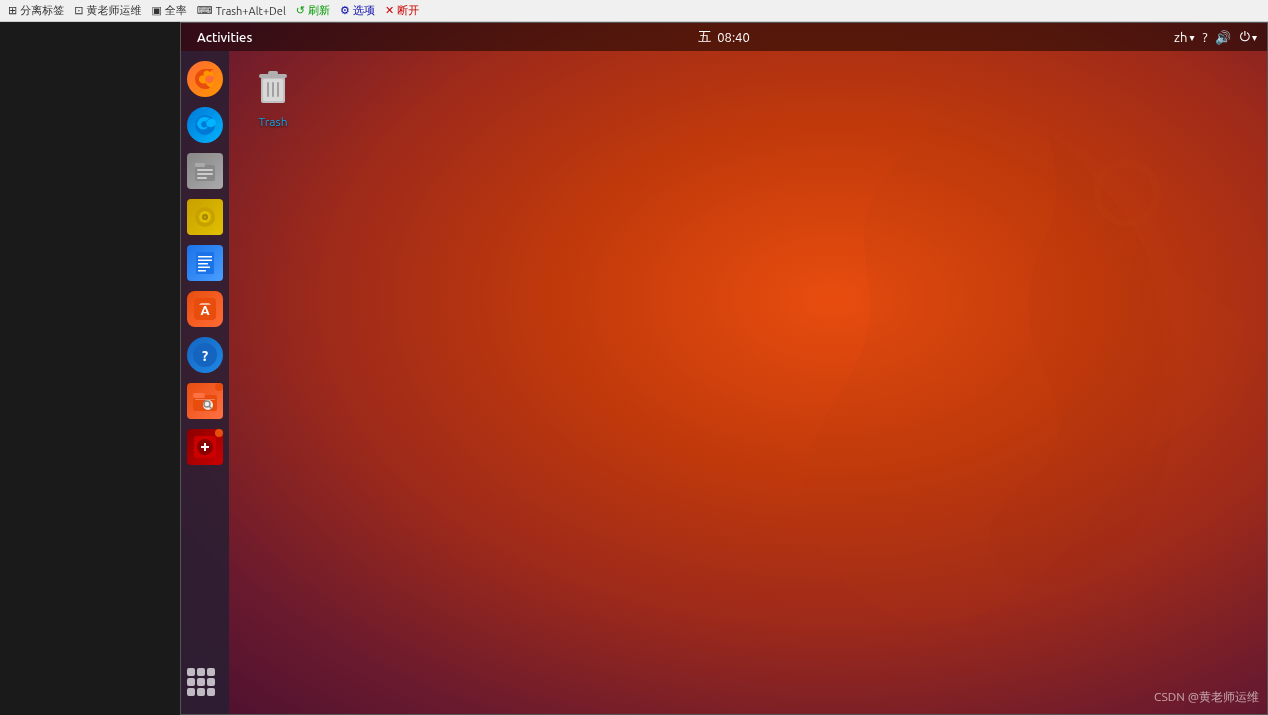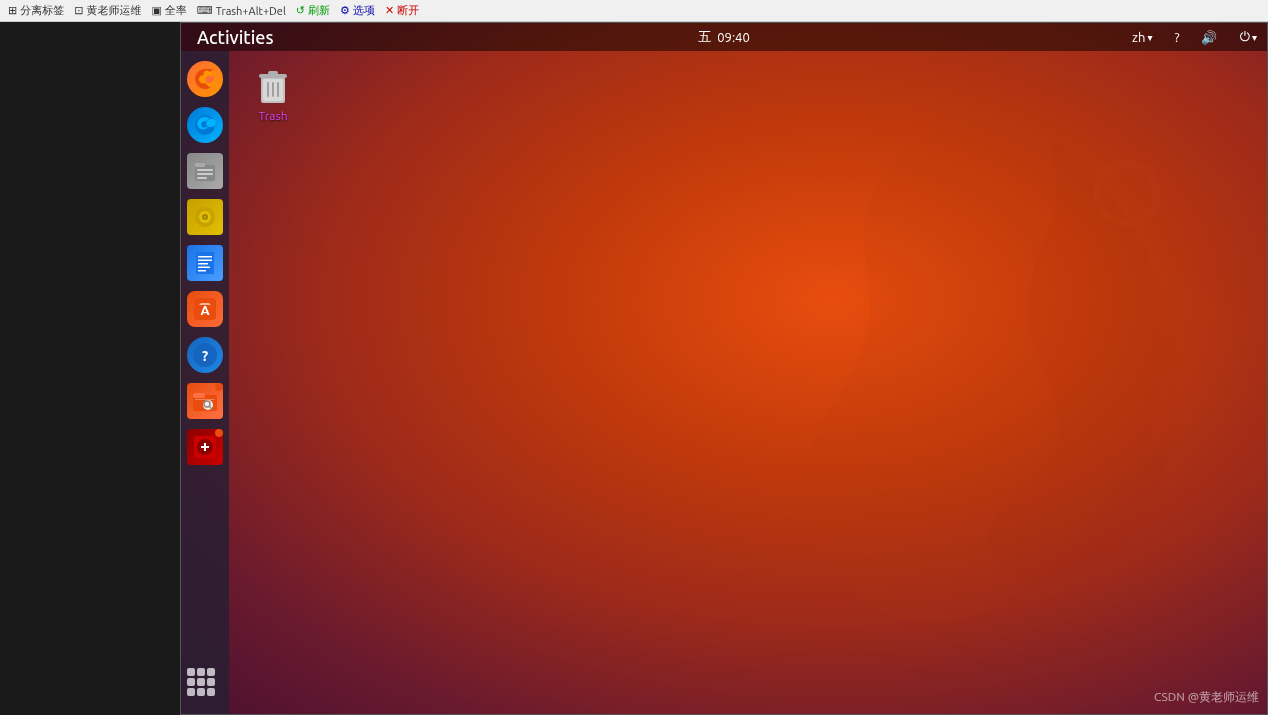--- a/index.html
+++ b/index.html
@@ -93,39 +93,39 @@
       justify-content: space-between;
       padding: 0 10px;
       z-index: 10;
     }
     .panel-left {
       display: flex;
       align-items: center;
     }
     .activities-btn {
       color: #fff;
-      font-size: 18px;
+      font-size: 13px;
       font-weight: 500;
       cursor: pointer;
       padding: 2px 6px;
     }
     .panel-center {
       position: absolute;
       left: 50%;
       transform: translateX(-50%);
       color: #fff;
       font-size: 13px;
       display: flex;
       align-items: center;
       gap: 6px;
     }
     .panel-right {
       display: flex;
       align-items: center;
-      gap: 22px;
+      gap: 8px;
       color: #fff;
       font-size: 13px;
       justify-content: center;
     }
     .panel-right-item {
       cursor: pointer;
       display: flex;
       align-items: center;
       gap: 2px;
     }
@@ -195,24 +195,24 @@
     }
     .desktop-icon-img {
       width: 44px;
       height: 44px;
       display: flex;
       align-items: center;
       justify-content: center;
       font-size: 28px;
     }
     .desktop-icon-label {
-      color: #d946ef;
+      color: #0ea5e9;
       font-size: 12px;
       text-shadow: 0 1px 2px rgba(0,0,0,0.8);
-      margin-top: 2px;
+      margin-top: 8px;
     }
 
     
     .csdn-watermark {
       position: absolute;
       bottom: 8px;
       right: 8px;
       color: rgba(255,255,255,0.6);
       font-size: 12px;
       z-index: 5;
@@ -376,21 +376,21 @@
         <circle cx="480" cy="140" r="30" fill="none" stroke="rgba(200,80,20,0.3)" stroke-width="8"></circle>
       </svg>
     </div>
 
     <div class="top-panel">
       <div class="panel-left">
         <div class="activities-btn">Activities</div>
       </div>
       <div class="panel-center">
         <span>五</span>
-        <span>09:40</span>
+        <span>08:40</span>
       </div>
       <div class="panel-right">
         <div class="panel-right-item">
           <span>zh</span>
           <span style="font-size:10px;">▾</span>
         </div>
         <div class="panel-right-item">
           <span>?</span>
         </div>
         <div class="panel-right-item">

